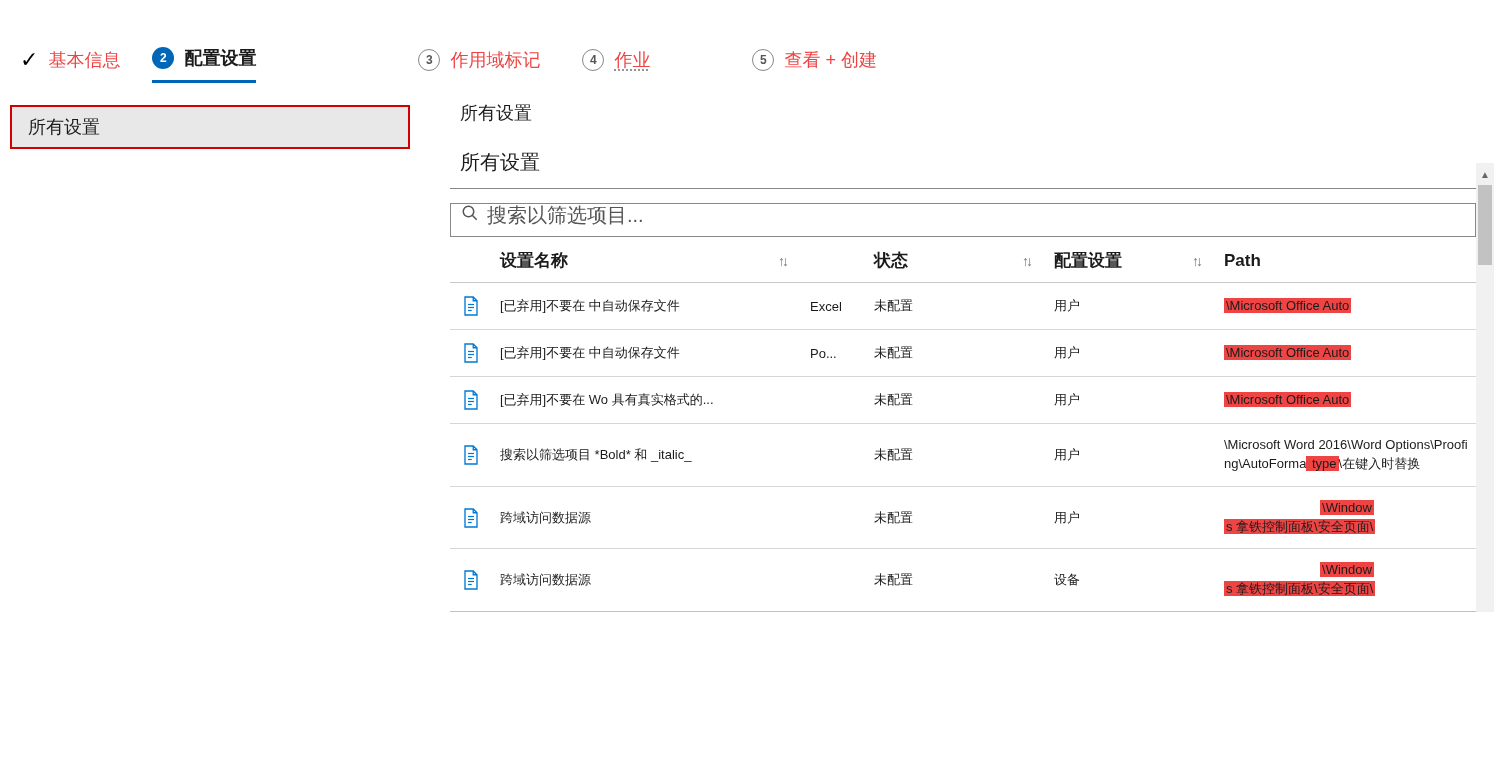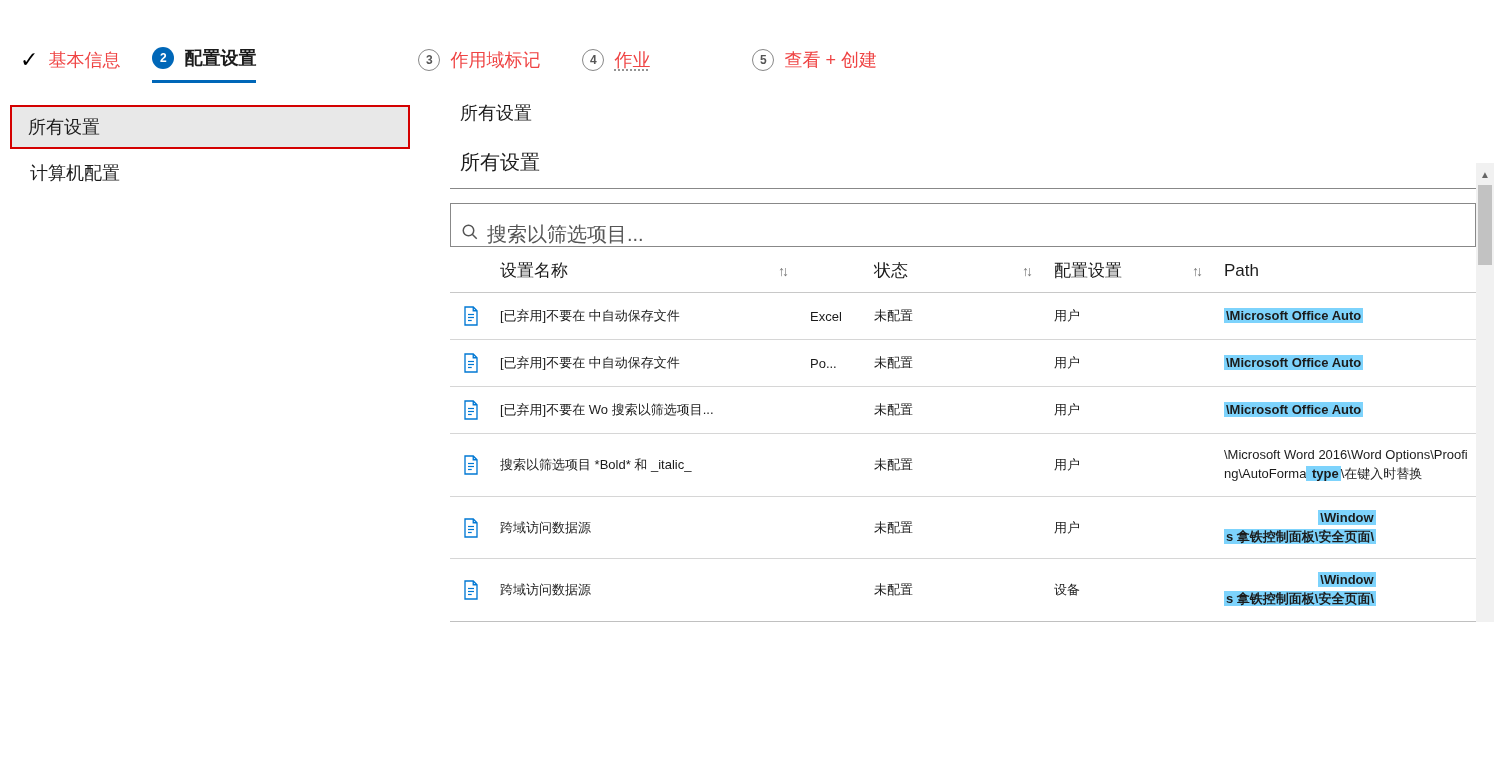--- a/index.html
+++ b/index.html
@@ -23,44 +23,44 @@
   .content { display: flex; margin-top: 16px; }
   .tree { width: 400px; padding-top: 6px; }
   .tree-item { padding: 10px 18px; font-size: 18px; cursor: pointer; }
   .tree-item.selected { background: #e8e8e8; border: 2px solid #d40000; padding: 8px 16px; }
   .tree-item:not(.selected) { border: 2px solid transparent; }
 
   .main { flex: 1; min-width: 0; padding-left: 40px; position: relative; }
   .bc1 { font-size: 18px; padding: 2px 0 4px 10px; }
   .bc2 { font-size: 20px; padding: 20px 0 8px 10px; }
 
-  .searchbox { display: flex; align-items: flex-end; border: 1px solid #888; margin-top: 14px; height: 44px; padding: 0 10px; width: 1026px; }
+  .searchbox { display: flex; align-items: flex-start; border: 1px solid #888; margin-top: 14px; height: 34px; padding: 0 10px; width: 1026px; }
   .searchbox .mag { color: #555; font-size: 18px; margin-right: 8px; }
   .searchbox input { border: none; outline: none; font-size: 20px; flex: 1; color: #555; background: transparent; }
   .searchbox input::placeholder { color: #555; }
 
   .gridwrap { position: relative; width: 1044px; }
   .scrollbar { position: absolute; right: 0; top: -40px; bottom: 0; width: 18px; background: #f1f1f1; display: flex; flex-direction: column; align-items: center; }
   .scrollbar .arrow { height: 22px; width: 100%; display: flex; align-items: center; justify-content: center; color: #666; font-size: 10px; cursor: pointer; }
   .scrollbar .track { flex: 1; width: 100%; background: #f1f1f1; position: relative; }
   .scrollbar .thumb { position: absolute; left: 2px; right: 2px; top: 0; height: 80px; background: #c2c2c2; }
 
   table { border-collapse: collapse; width: 1026px; table-layout: fixed; margin-top: 2px; }
-  thead th { text-align: left; font-weight: 400; font-size: 17px; padding: 10px 6px; border-bottom: 1px solid #c8c8c8; position: relative; color: #1b1b1b; }
+  thead th { text-align: left; font-weight: 700; font-size: 17px; padding: 10px 6px; border-bottom: 1px solid #c8c8c8; position: relative; color: #1b1b1b; }
   thead th .sort { position: absolute; right: 18px; top: 50%; transform: translateY(-50%); color: #777; font-size: 14px; letter-spacing: -3px; user-select: none; }
   tbody td { padding: 12px 6px; border-bottom: 1px solid #d6d6d6; font-size: 13px; vertical-align: middle; color: #1b1b1b; }
   tbody tr:last-child td { border-bottom: 1px solid #c0c0c0; }
   col.c-icon { width: 44px; }
   col.c-name { width: 310px; }
   col.c-state-a { width: 64px; }
   col.c-state { width: 180px; }
   col.c-type { width: 170px; }
   col.c-path { }
   .doc-icon svg { width: 18px; height: 22px; display: block; margin-left: 6px; }
-  .hl { background: #7dd3fc; padding: 0 2px; font-weight: bold; }
+  .hl { background: #ef4444; padding: 0 2px; }
   .path-cell { line-height: 1.45; word-break: break-all; }
   .name-cell, .state-a-cell, .state-cell, .type-cell { white-space: nowrap; overflow: hidden; text-overflow: ellipsis; }
 </style>
 </head>
 <body>
 
 <div class="page">
 
   <div class="wizard">
     <div class="step completed">
@@ -81,21 +81,20 @@
     </div>
     <div class="step pending" style="margin-left:70px;">
       <span class="badge">5</span>
       <span class="label">查看 + 创建</span>
     </div>
   </div>
 
   <div class="content">
     <div class="tree">
       <div class="tree-item selected">所有设置</div>
-      <div class="tree-item">计算机配置</div>
     </div>
 
     <div class="main">
       <div class="bc1">所有设置</div>
       <div class="bc2">所有设置</div>
       <hr style="border:none;border-top:1px solid #888;width:1044px;margin-top:4px;">
 
       <div class="gridwrap">
         <div class="searchbox">
           <span class="mag">
@@ -173,21 +172,21 @@
               <tr>
                 <td class="doc-icon">
                   <svg viewBox="0 0 24 28" fill="none">
                     <path d="M4 2h11l5 5v19H4z" stroke="#0078d4" stroke-width="1.8" fill="#fff"></path>
                     <path d="M15 2v5h5" stroke="#0078d4" stroke-width="1.8" fill="none"></path>
                     <line x1="8" y1="12" x2="16" y2="12" stroke="#0078d4" stroke-width="1.6"></line>
                     <line x1="8" y1="16" x2="16" y2="16" stroke="#0078d4" stroke-width="1.6"></line>
                     <line x1="8" y1="20" x2="13" y2="20" stroke="#0078d4" stroke-width="1.6"></line>
                   </svg>
                 </td>
-                <td class="name-cell">[已弃用]不要在 Wo 搜索以筛选项目...</td>
+                <td class="name-cell">[已弃用]不要在 Wo 具有真实格式的...</td>
                 <td class="state-a-cell"></td>
                 <td class="state-cell">未配置</td>
                 <td class="type-cell">用户</td>
                 <td class="path-cell"><span class="hl">\Microsoft Office Auto</span></td>
               </tr>
               <tr>
                 <td class="doc-icon">
                   <svg viewBox="0 0 24 28" fill="none">
                     <path d="M4 2h11l5 5v19H4z" stroke="#0078d4" stroke-width="1.8" fill="#fff"></path>
                     <path d="M15 2v5h5" stroke="#0078d4" stroke-width="1.8" fill="none"></path>

